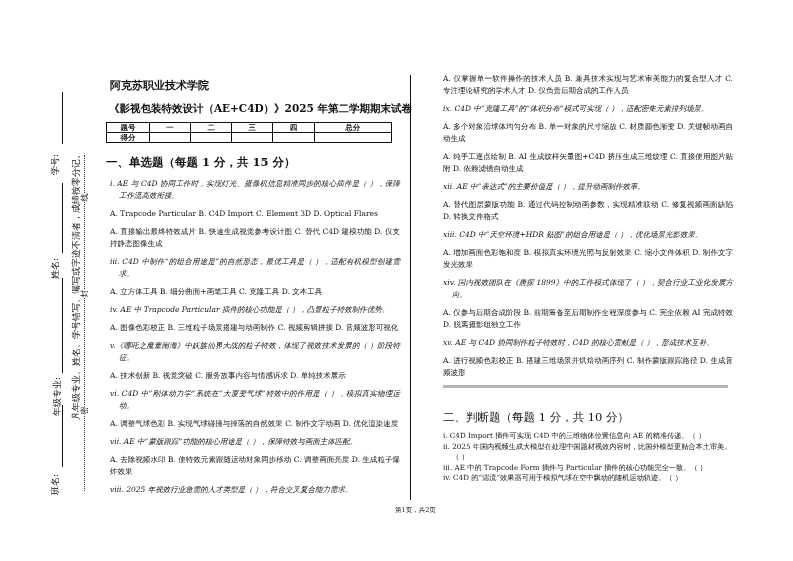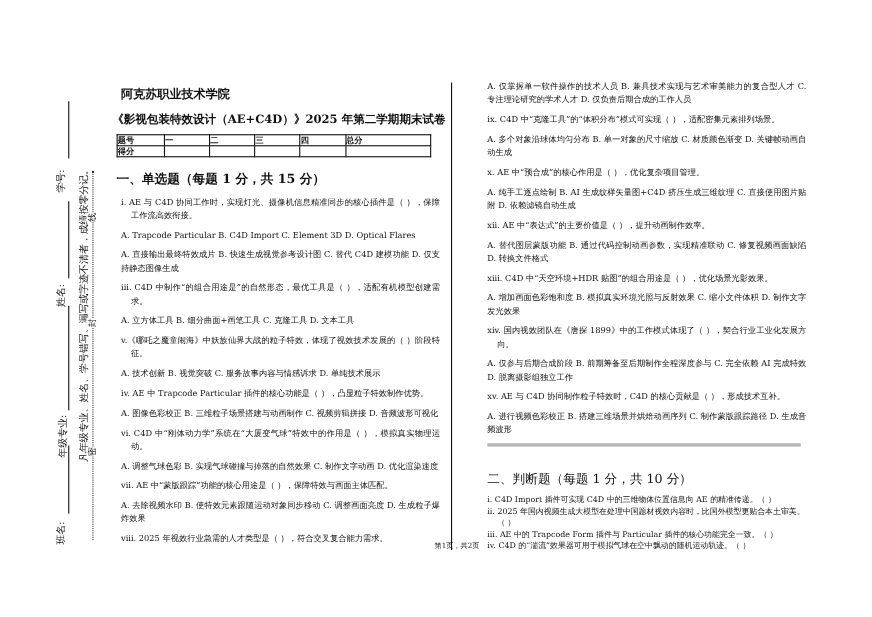--- a/index.html
+++ b/index.html
@@ -22,35 +22,35 @@
   }
   .seal-char { position:absolute; font-size:8px; background:#fff; transform:rotate(-90deg); }
 
   
   .divider { position:absolute; left:410px; top:75px; width:1px; height:425px; background:#111; }
 
   .left-col { position:absolute; left:110px; top:78px; width:290px; }
   .right-col { position:absolute; left:443px; top:73px; width:290px; }
 
   .school { text-align:left; font-weight:bold; font-size:11px; margin:0 0 9px 0; }
-  .exam-title { text-align:left; font-weight:bold; font-size:10.5px; margin:0 0 6px -8px; width:310px; }
+  .exam-title { text-align:right; font-weight:bold; font-size:10.5px; margin:0 0 6px -8px; width:310px; }
 
   table.score { border-collapse:collapse; width:286px; font-size:7.5px; font-weight:bold; margin-left:-4px; }
-  table.score td { border:1px solid #111; height:9px; line-height:9px; text-align:left; padding:0; }
+  table.score td { border:1px solid #111; height:9px; line-height:9px; text-align:center; padding:0; }
   table.score td:first-child { width:42px; }
 
   .section-title { font-weight:bold; font-size:11.5px; margin:12px 0 8px -4px; }
-  .q { font-size:7.5px; line-height:12px; margin:0 0 6px 0; padding-left:9px; text-indent:-9px; text-align:justify; }
+  .q { font-size:7.5px; line-height:12px; margin:0 0 6px 0; padding-left:9px; text-indent:-9px; text-align:justify;font-style:italic; }
   .opt { font-size:7.5px; line-height:12px; margin:0 0 6px 0; text-align:justify; }
 
   .sep { height:3px; background:#b5b5b5; margin:4px 0 0 0; width:285px; }
   .section2 { font-weight:normal; font-size:11.5px; margin:22px 0 6px 0; }
   .tf { font-size:7.2px; line-height:10.5px; margin:0; padding-left:9px; text-indent:-9px; }
 
-  .footer { position:absolute; left:395px; top:492px; font-size:6.5px; }
+  .footer { position:absolute; left:395px; top:506px; font-size:6.5px; }
 </style>
 </head>
 <body>
 
 <div class="page">
 
   <div>
     <div class="margin-line" style="left:62px; top:92px; height:52px;"></div>
     <div class="margin-label" style="left:45px; top:158px;">学号:</div>
 
@@ -103,26 +103,26 @@
       <div class="opt">A. Trapcode Particular B. C4D Import C. Element 3D D. Optical Flares</div>
     </div>
     <div>
       <div class="opt">A. 直接输出最终特效成片 B. 快速生成视觉参考设计图 C. 替代 C4D 建模功能 D. 仅支持静态图像生成</div>
     </div>
     <div>
       <div class="q">iii. C4D 中制作“的组合用途是”的自然形态，最优工具是（ ），适配有机模型创建需求。</div>
       <div class="opt">A. 立方体工具 B. 细分曲面+画笔工具 C. 克隆工具 D. 文本工具</div>
     </div>
     <div>
+      <div class="q">iv. AE 中 Trapcode Particular 插件的核心功能是（ ），凸显粒子特效制作优势。</div>
+      <div class="opt">A. 图像色彩校正 B. 三维粒子场景搭建与动画制作 C. 视频剪辑拼接 D. 音频波形可视化</div>
+    </div>
+    <div>
       <div class="q">v.《哪吒之魔童闹海》中妖族仙界大战的粒子特效，体现了视效技术发展的（ ）阶段特征。</div>
       <div class="opt">A. 技术创新 B. 视觉突破 C. 服务故事内容与情感诉求 D. 单纯技术展示</div>
-    </div>
-    <div>
-      <div class="q">iv. AE 中 Trapcode Particular 插件的核心功能是（ ），凸显粒子特效制作优势。</div>
-      <div class="opt">A. 图像色彩校正 B. 三维粒子场景搭建与动画制作 C. 视频剪辑拼接 D. 音频波形可视化</div>
     </div>
     <div>
       <div class="q">vi. C4D 中“刚体动力学”系统在“大厦变气球”特效中的作用是（ ），模拟真实物理运动。</div>
       <div class="opt">A. 调整气球色彩 B. 实现气球碰撞与掉落的自然效果 C. 制作文字动画 D. 优化渲染速度</div>
     </div>
     <div>
       <div class="q">vii. AE 中“蒙版跟踪”功能的核心用途是（ ），保障特效与画面主体匹配。</div>
       <div class="opt">A. 去除视频水印 B. 使特效元素跟随运动对象同步移动 C. 调整画面亮度 D. 生成粒子爆炸效果</div>
     </div>
     <div>
@@ -133,21 +133,20 @@
   <div class="divider"></div>
 
   <div class="right-col">
     <div class="opt">A. 仅掌握单一软件操作的技术人员 B. 兼具技术实现与艺术审美能力的复合型人才 C. 专注理论研究的学术人才 D. 仅负责后期合成的工作人员</div>
 
     <div>
       <div class="q">ix. C4D 中“克隆工具”的“体积分布”模式可实现（ ），适配密集元素排列场景。</div>
       <div class="opt">A. 多个对象沿球体均匀分布 B. 单一对象的尺寸缩放 C. 材质颜色渐变 D. 关键帧动画自动生成</div>
     </div>
     <div>
-      <div class="q">x. AE 中“预合成”的核心作用是（ ），优化复杂项目管理。</div>
     </div>
     <div>
       <div class="opt">A. 纯手工逐点绘制 B. AI 生成纹样矢量图+C4D 挤压生成三维纹理 C. 直接使用图片贴附 D. 依赖滤镜自动生成</div>
     </div>
     <div>
       <div class="q">xii. AE 中“表达式”的主要价值是（ ），提升动画制作效率。</div>
       <div class="opt">A. 替代图层蒙版功能 B. 通过代码控制动画参数，实现精准联动 C. 修复视频画面缺陷 D. 转换文件格式</div>
     </div>
     <div>
       <div class="q">xiii. C4D 中“天空环境+HDR 贴图”的组合用途是（ ），优化场景光影效果。</div>

